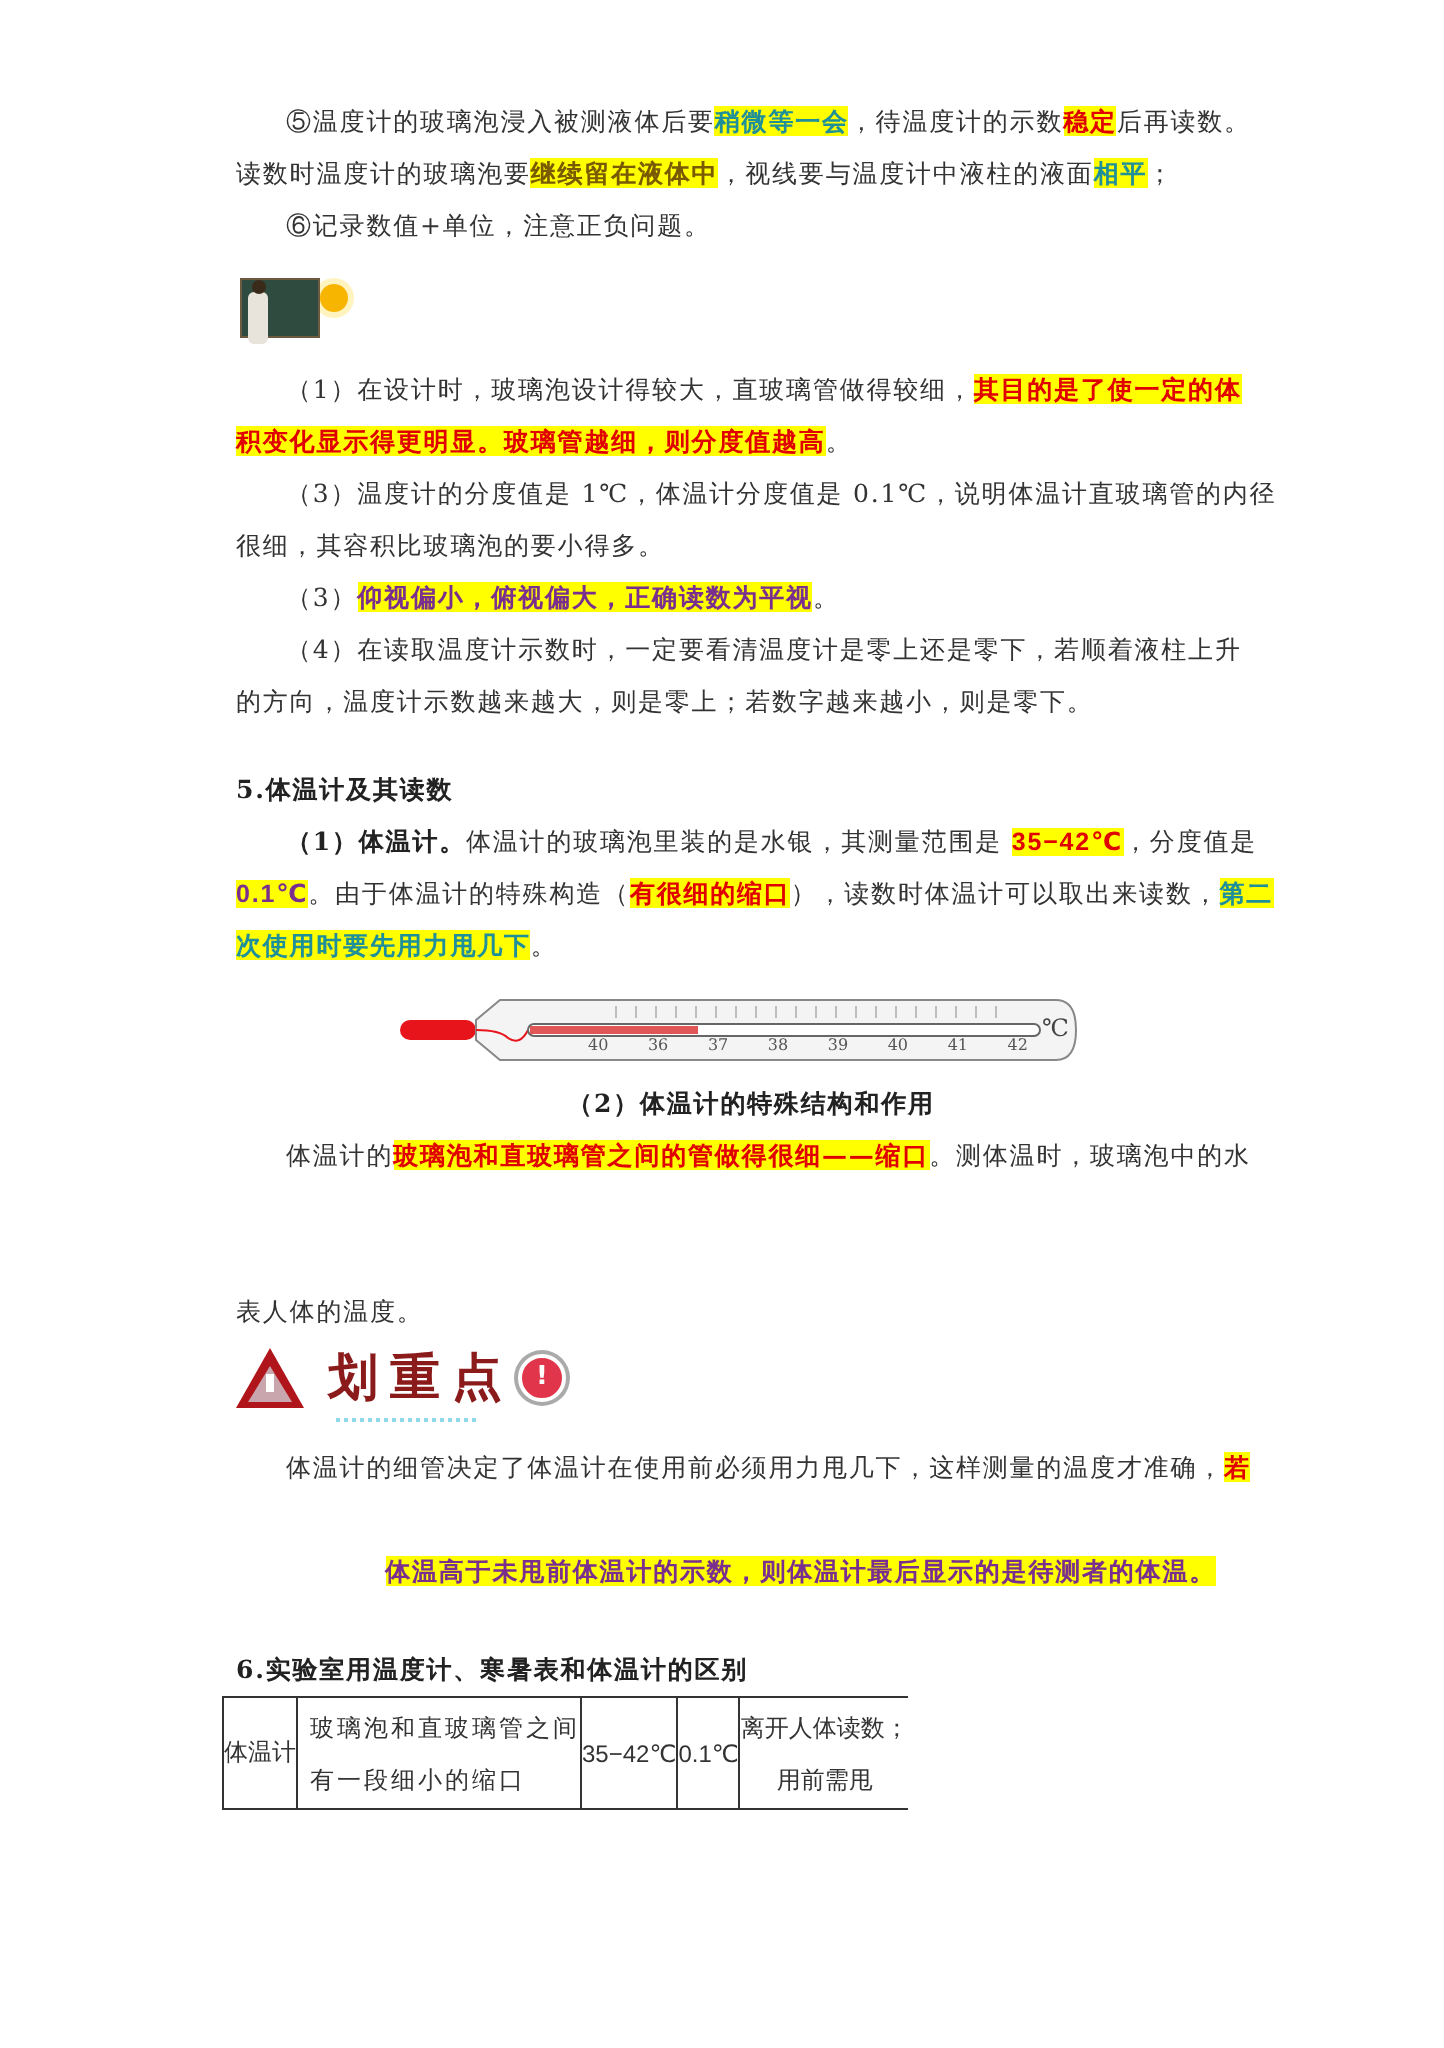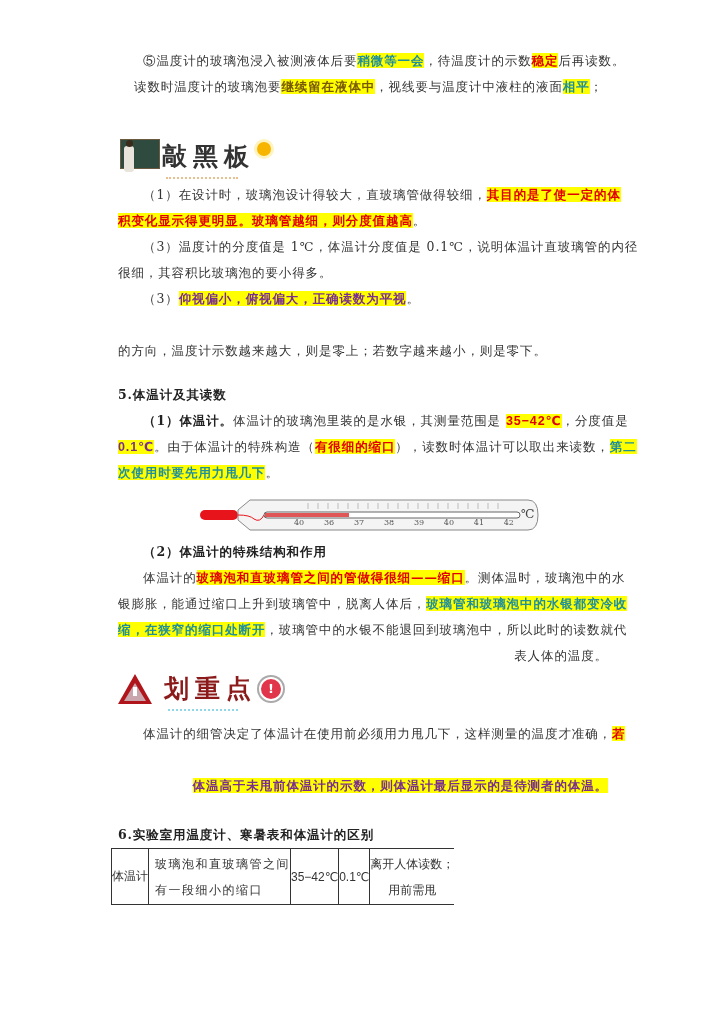--- a/index.html
+++ b/index.html
@@ -6,64 +6,62 @@
   body { width: 722px; height: 1024px; position: relative; overflow: hidden;
          font-family: "DejaVu Serif", "Liberation Serif", serif; color: #333; }
   .page { position: absolute; left: 0; top: 0; width: 622px; height: 1024px; border-radius: 17px; }
   .line { position: absolute; left: 118px; width: 490px; font-size: 12.5px; line-height: 18px; white-space: nowrap; letter-spacing: 0.9px; }
   .ind { left: 143px; width: 465px; }
   .hl { background: #ffff00; }
   .red { color: #e00000; font-weight: bold; }
   .teal { color: #1f8f9a; font-weight: bold; }
   .pur { color: #7a2f8f; font-weight: bold; }
   .redbold { color: #d40000; font-weight: bold; }
-  .bold { font-weight: bold; color: #222; }
+  .bold { font-weight: bold; color: #222; text-align: center; }
   .sans { font-family: "Liberation Sans", "DejaVu Sans", sans-serif; }
   .heading { font-weight: bold; color: #222; font-size: 12.5px; }
   .banner { position: absolute; display: flex; align-items: center; }
   .banner-title { font-family: "DejaVu Sans", sans-serif; font-weight: bold; font-size: 25px; letter-spacing: 6px; }
   .table { position: absolute; left: 111px; top: 848px; border-collapse: collapse; font-size: 12px; color: #333; }
   .table td { border: 1px solid #333; text-align: center; padding: 0; }
 </style>
 </head>
 <body>
 
 <div class="page">
 
   <div class="line ind" style="top:52px;">
     <span>⑤温度计的玻璃泡浸入被测液体后要</span><span class="hl teal">稍微等一会</span><span>，待温度计的示数</span><span class="hl red">稳定</span><span>后再读数。</span>
   </div>
-  <div class="line" style="top:78px;margin-left:16px;">
+  <div class="line" style="top:78px;">
     <span>读数时温度计的玻璃泡要</span><span class="hl redbold" style="color:#7a5a00">继续留在液体中</span><span>，视线要与温度计中液柱的液面</span><span class="hl teal">相平</span><span>；</span>
   </div>
+  <div class="line ind" style="top:104px;">⑥记录数值+单位，注意正负问题。</div>
 
   <div class="banner" style="left:118px; top:136px;">
     <div style="width:40px;height:40px;position:relative;">
       <div style="position:absolute;left:2px;top:3px;width:38px;height:28px;background:#2f4a3e;border:1px solid #6b5a40;"></div>
       <div style="position:absolute;left:6px;top:10px;width:10px;height:26px;background:#e8e4dc;border-radius:3px;"></div>
       <div style="position:absolute;left:8px;top:4px;width:7px;height:7px;background:#3a2a1a;border-radius:50%;"></div>
-    </div>
-    <div style="position:relative;margin-left:4px;">
-      <span class="banner-title" style="color:#333;">敲黑板</span>
-      <div style="position:absolute;left:4px;bottom:-6px;width:72px;height:2px;border-bottom:2px dotted #e8c090;"></div>
     </div>
     <div style="width:14px;height:14px;background:#f7b500;border-radius:50%;margin-left:2px;margin-top:-14px;box-shadow:0 0 0 3px #fff3c0;"></div>
   </div>
 
   <div class="line ind" style="top:186px;">
     <span>（1）在设计时，玻璃泡设计得较大，直玻璃管做得较细，</span><span class="hl red">其目的是了使一定的体</span>
   </div>
   <div class="line" style="top:212px;">
     <span class="hl red">积变化显示得更明显。玻璃管越细，则分度值越高</span><span>。</span>
   </div>
   <div class="line ind" style="top:238px;">（3）温度计的分度值是 1℃，体温计分度值是 0.1℃，说明体温计直玻璃管的内径</div>
   <div class="line" style="top:264px;">很细，其容积比玻璃泡的要小得多。</div>
   <div class="line ind" style="top:290px;">
     <span>（3）</span><span class="hl pur">仰视偏小，俯视偏大，正确读数为平视</span><span>。</span>
   </div>
+  <div class="line ind" style="top:316px;">（4）在读取温度计示数时，一定要看清温度计是零上还是零下，若顺着液柱上升</div>
   <div class="line" style="top:342px;">的方向，温度计示数越来越大，则是零上；若数字越来越小，则是零下。</div>
 
   <div class="line heading" style="top:386px;">5.体温计及其读数</div>
   <div class="line ind" style="top:412px;">
     <span class="bold">（1）体温计。</span><span>体温计的玻璃泡里装的是水银，其测量范围是 </span><span class="hl red sans">35−42℃</span><span>，分度值是</span>
   </div>
   <div class="line" style="top:438px;">
     <span class="hl pur sans">0.1℃</span><span>。由于体温计的特殊构造（</span><span class="hl red">有很细的缩口</span><span>），读数时体温计可以取出来读数，</span><span class="hl teal">第二</span>
   </div>
   <div class="line" style="top:464px;">
@@ -110,27 +108,21 @@
       <span>41</span>
       <span>42</span>
     </div>
     <span style="position:absolute;left:323px;top:10px;font-size:12px;color:#444;">℃</span>
   </div>
 
   <div class="line ind bold" style="top:543px;">（2）体温计的特殊结构和作用</div>
   <div class="line ind" style="top:569px;">
     <span>体温计的</span><span class="hl red">玻璃泡和直玻璃管之间的管做得很细——缩口</span><span>。测体温时，玻璃泡中的水</span>
   </div>
-  <div class="line" style="top:595px;">
-    <span>银膨胀，能通过缩口上升到玻璃管中，脱离人体后，</span><span class="hl teal">玻璃管和玻璃泡中的水银都变冷收</span>
-  </div>
-  <div class="line" style="top:621px;">
-    <span class="hl teal">缩，在狭窄的缩口处断开</span><span>，玻璃管中的水银不能退回到玻璃泡中，所以此时的读数就代</span>
-  </div>
-  <div class="line" style="top:647px;text-align:right;">表人体的温度。</div>
+  <div class="line" style="top:647px;">表人体的温度。</div>
 
   <div class="banner" style="left:118px; top:672px;">
     <div style="position:relative;width:34px;height:30px;">
       <div style="position:absolute;left:0;top:0;width:0;height:0;border-left:17px solid transparent;border-right:17px solid transparent;border-bottom:30px solid #b0151b;"></div>
       <div style="position:absolute;left:6px;top:9px;width:0;height:0;border-left:11px solid transparent;border-right:11px solid transparent;border-bottom:18px solid #c9a5ad;"></div>
       <div style="position:absolute;left:15px;top:13px;width:4px;height:9px;background:#fff;"></div>
     </div>
     <div style="position:relative;margin-left:12px;">
       <span class="banner-title" style="color:#8b1a1a;">划重点</span>
       <div style="position:absolute;left:4px;bottom:-6px;width:70px;height:2px;border-bottom:2px dotted #8fd8e8;"></div>

